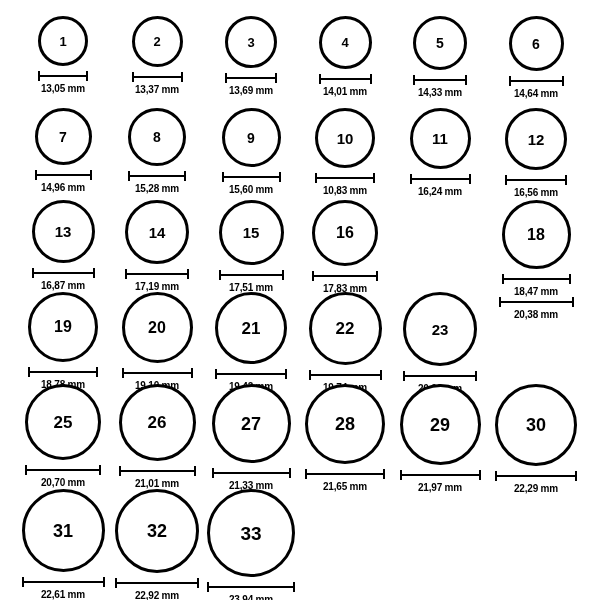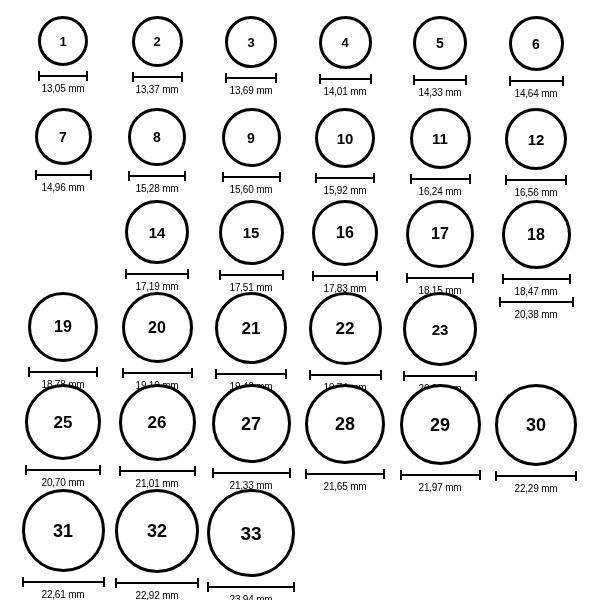--- a/index.html
+++ b/index.html
@@ -59,21 +59,21 @@
     top: 0;
     width: 2px;
     height: 10px;
     background: #000000;
   }
   .measure .cap-left { left: 0; }
   .measure .cap-right { right: 0; }
   .ring-size-label {
     margin-top: 3px;
     font-size: 10px;
-    font-weight: normal;
+    font-weight: bold;
     letter-spacing: -0.2px;
     white-space: nowrap;
     color: #000000;
   }
 </style>
 </head>
 <body>
 
 <div id="chart">
     <div class="ring-cell" style="left: 27px; top: 16px; width: 72px;">
@@ -177,21 +177,21 @@
     </div>
     <div class="ring-cell" style="left: 309px; top: 108px; width: 72px;">
       <div class="ring-circle" style="width: 60px; height: 60px;">
         <span class="ring-number" style="font-size: 15px;">10</span>
       </div>
       <div class="measure" style="width: 60px;">
         <div class="bar"></div>
         <div class="cap-left"></div>
         <div class="cap-right"></div>
       </div>
-      <div class="ring-size-label">15,92 mm</div>
+      <div class="ring-size-label">10,83 mm</div>
     </div>
     <div class="ring-cell" style="left: 404px; top: 108px; width: 72px;">
       <div class="ring-circle" style="width: 61px; height: 61px;">
         <span class="ring-number" style="font-size: 15px;">11</span>
       </div>
       <div class="measure" style="width: 61px;">
         <div class="bar"></div>
         <div class="cap-left"></div>
         <div class="cap-right"></div>
       </div>
@@ -201,20 +201,31 @@
       <div class="ring-circle" style="width: 62px; height: 62px;">
         <span class="ring-number" style="font-size: 15px;">12</span>
       </div>
       <div class="measure" style="width: 62px;">
         <div class="bar"></div>
         <div class="cap-left"></div>
         <div class="cap-right"></div>
       </div>
       <div class="ring-size-label">16,56 mm</div>
     </div>
+    <div class="ring-cell" style="left: 27px; top: 200px; width: 72px;">
+      <div class="ring-circle" style="width: 63px; height: 63px;">
+        <span class="ring-number" style="font-size: 15px;">13</span>
+      </div>
+      <div class="measure" style="width: 63px;">
+        <div class="bar"></div>
+        <div class="cap-left"></div>
+        <div class="cap-right"></div>
+      </div>
+      <div class="ring-size-label">16,87 mm</div>
+    </div>
     <div class="ring-cell" style="left: 121px; top: 200px; width: 72px;">
       <div class="ring-circle" style="width: 64px; height: 64px;">
         <span class="ring-number" style="font-size: 15px;">14</span>
       </div>
       <div class="measure" style="width: 64px;">
         <div class="bar"></div>
         <div class="cap-left"></div>
         <div class="cap-right"></div>
       </div>
       <div class="ring-size-label">17,19 mm</div>
@@ -234,31 +245,20 @@
       <div class="ring-circle" style="width: 66px; height: 66px; text-align: center;">
         <span class="ring-number" style="font-size: 16px;">16</span>
       </div>
       <div class="measure" style="width: 66px;">
         <div class="bar"></div>
         <div class="cap-left"></div>
         <div class="cap-right"></div>
       </div>
       <div class="ring-size-label">17,83 mm</div>
     </div>
-    <div class="ring-cell" style="left: 404px; top: 200px; width: 72px;">
-      <div class="ring-circle" style="width: 68px; height: 68px;">
-        <span class="ring-number" style="font-size: 16px;">17</span>
-      </div>
-      <div class="measure" style="width: 68px;">
-        <div class="bar"></div>
-        <div class="cap-left"></div>
-        <div class="cap-right"></div>
-      </div>
-      <div class="ring-size-label">18,15 mm</div>
-    </div>
     <div class="ring-cell" style="left: 500px; top: 200px; width: 72px;">
       <div class="ring-circle" style="width: 69px; height: 69px;">
         <span class="ring-number" style="font-size: 16px;">18</span>
       </div>
       <div class="measure" style="width: 69px;">
         <div class="bar"></div>
         <div class="cap-left"></div>
         <div class="cap-right"></div>
       </div>
       <div class="ring-size-label">18,47 mm</div>

